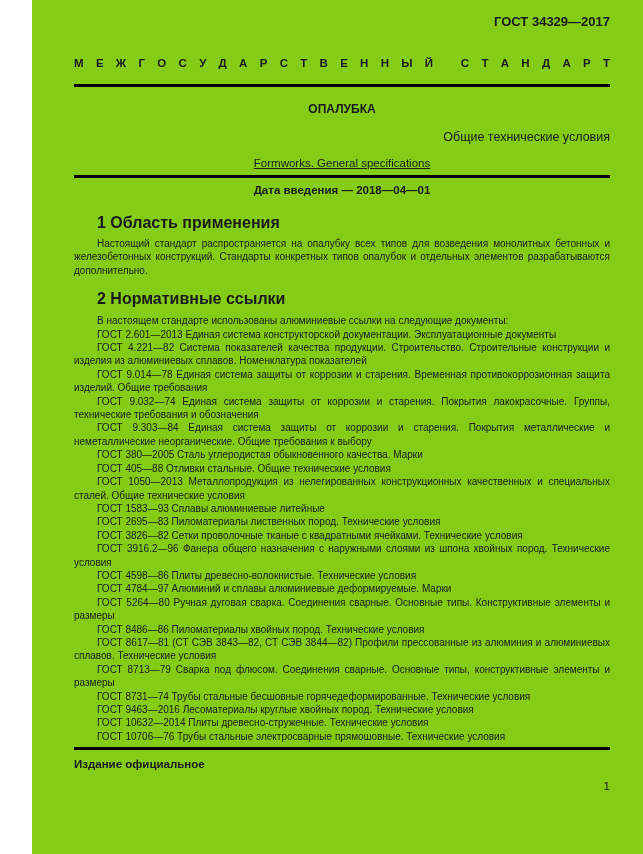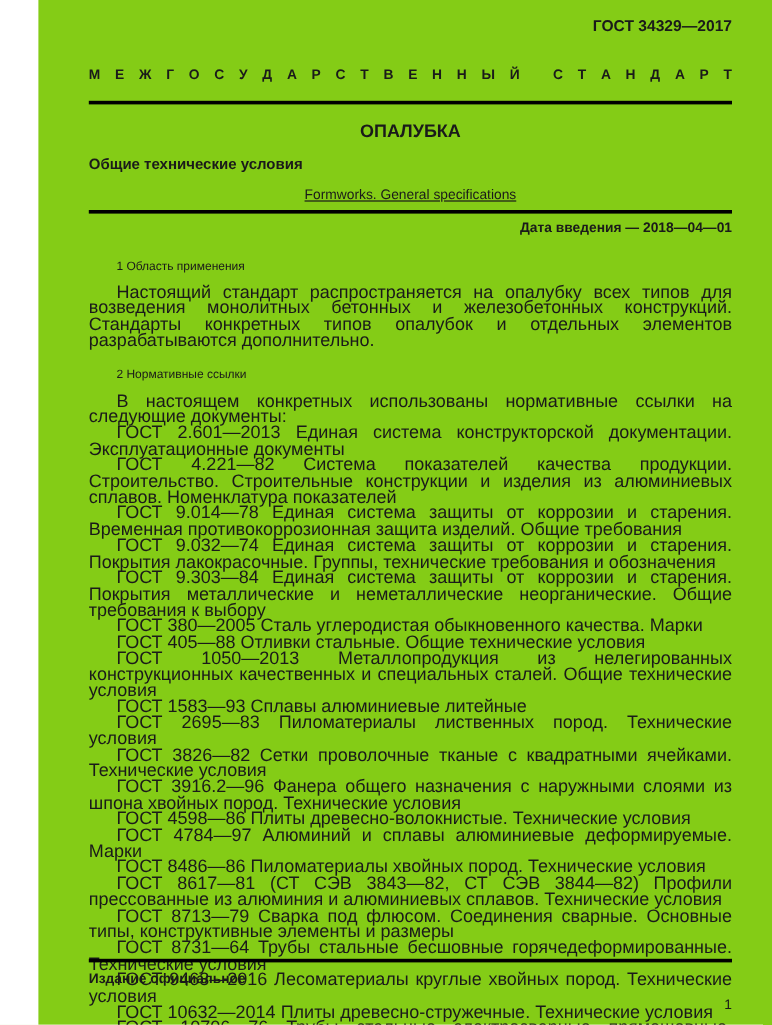--- a/index.html
+++ b/index.html
@@ -39,79 +39,79 @@
     justify-content: space-between;
   }
   .rule {
     height: 3px;
     background: #000000;
     margin-top: 14px;
   }
   .title-ru {
     text-align: center;
     font-weight: bold;
-    font-size: 15px;
+    font-size: 12px;
     line-height: 15px;
     margin-top: 15px;
   }
   .subtitle-ru {
-    text-align: left;
-    font-weight: bold;
+    text-align: right;
+    font-weight: normal;
     font-size: 12.5px;
     line-height: 15px;
     margin-top: 13px;
   }
   .title-en {
     text-align: center;
     font-size: 11.5px;
     line-height: 14px;
     margin-top: 11px;
     text-decoration: underline;
   }
   .rule.title-rule {
     margin-top: 5px;
   }
   .effective-date {
-    text-align: right;
+    text-align: center;
     font-weight: bold;
     font-size: 11.5px;
     line-height: 14px;
     margin-top: 5px;
   }
   h2.section-heading {
     margin: 17px 0 0 0;
     padding-left: 23px;
-    font-size: 10px;
+    font-size: 16px;
     line-height: 17px;
-    font-weight: normal;
+    font-weight: bold;
   }
   h2.section-heading.second {
     margin-top: 13px;
   }
   p.body {
     margin: 0;
-    font-size: 15px;
+    font-size: 10px;
     line-height: 13.4px;
     text-align: justify;
     text-indent: 23px;
   }
   p.body.lead {
     margin-top: 6px;
   }
   p.body.intro {
     margin-top: 7px;
   }
   .refs p.body {
     margin: 0;
   }
   .page-footer {
     position: absolute;
     left: 42px;
     right: 65px;
-    top: 799px;
+    top: 747px;
   }
   .page-footer .rule {
     margin: 0;
   }
   .footer-note {
     font-weight: bold;
     font-size: 11.5px;
     line-height: 14px;
     margin-top: 7px;
   }
@@ -170,21 +170,21 @@
   <div class="rule title-rule"></div>
 
   <div class="effective-date">Дата введения — 2018—04—01</div>
 
   <h2 class="section-heading">1 Область применения</h2>
 
   <p class="body lead">Настоящий стандарт распространяется на опалубку всех типов для возведения монолитных бетонных и железобетонных конструкций. Стандарты конкретных типов опалубок и отдельных элементов разрабатываются дополнительно.</p>
 
   <h2 class="section-heading second">2 Нормативные ссылки</h2>
 
-  <p class="body intro">В настоящем конкретных использованы нормативные ссылки на следующие документы:</p>
+  <p class="body intro">В настоящем стандарте использованы алюминиевые ссылки на следующие документы:</p>
 
   <div class="refs">
 
       <p class="body">ГОСТ 2.601—2013 Единая система конструкторской документации. Эксплуатационные документы</p>
 
       <p class="body">ГОСТ 4.221—82 Система показателей качества продукции. Строительство. Строительные конструкции и изделия из алюминиевых сплавов. Номенклатура показателей</p>
 
       <p class="body">ГОСТ 9.014—78 Единая система защиты от коррозии и старения. Временная противокоррозионная защита изделий. Общие требования</p>
 
       <p class="body">ГОСТ 9.032—74 Единая система защиты от коррозии и старения. Покрытия лакокрасочные. Группы, технические требования и обозначения</p>
@@ -203,28 +203,29 @@
 
       <p class="body">ГОСТ 3826—82 Сетки проволочные тканые с квадратными ячейками. Технические условия</p>
 
 
       <p class="body">ГОСТ 3916.2—96 Фанера общего назначения с наружными слоями из шпона хвойных пород. Технические условия</p>
 
       <p class="body">ГОСТ 4598—86 Плиты древесно-волокнистые. Технические условия</p>
 
       <p class="body">ГОСТ 4784—97 Алюминий и сплавы алюминиевые деформируемые. Марки</p>
 
+      <p class="body">ГОСТ 5264—80 Ручная дуговая сварка. Соединения сварные. Основные типы. Конструктивные элементы и размеры</p>
 
       <p class="body">ГОСТ 8486—86 Пиломатериалы хвойных пород. Технические условия</p>
 
       <p class="body">ГОСТ 8617—81 (СТ СЭВ 3843—82, СТ СЭВ 3844—82) Профили прессованные из алюминия и алюминиевых сплавов. Технические условия</p>
 
       <p class="body">ГОСТ 8713—79 Сварка под флюсом. Соединения сварные. Основные типы, конструктивные элементы и размеры</p>
 
-      <p class="body">ГОСТ 8731—64 Трубы стальные бесшовные горячедеформированные. Технические условия</p>
+      <p class="body">ГОСТ 8731—74 Трубы стальные бесшовные горячедеформированные. Технические условия</p>
 
       <p class="body">ГОСТ 9463—2016 Лесоматериалы круглые хвойных пород. Технические условия</p>
 
       <p class="body">ГОСТ 10632—2014 Плиты древесно-стружечные. Технические условия</p>
 
       <p class="body">ГОСТ 10706—76 Трубы стальные электросварные прямошовные. Технические условия</p>
     </div>
 
   <div class="page-footer">
     <div class="rule"></div>

